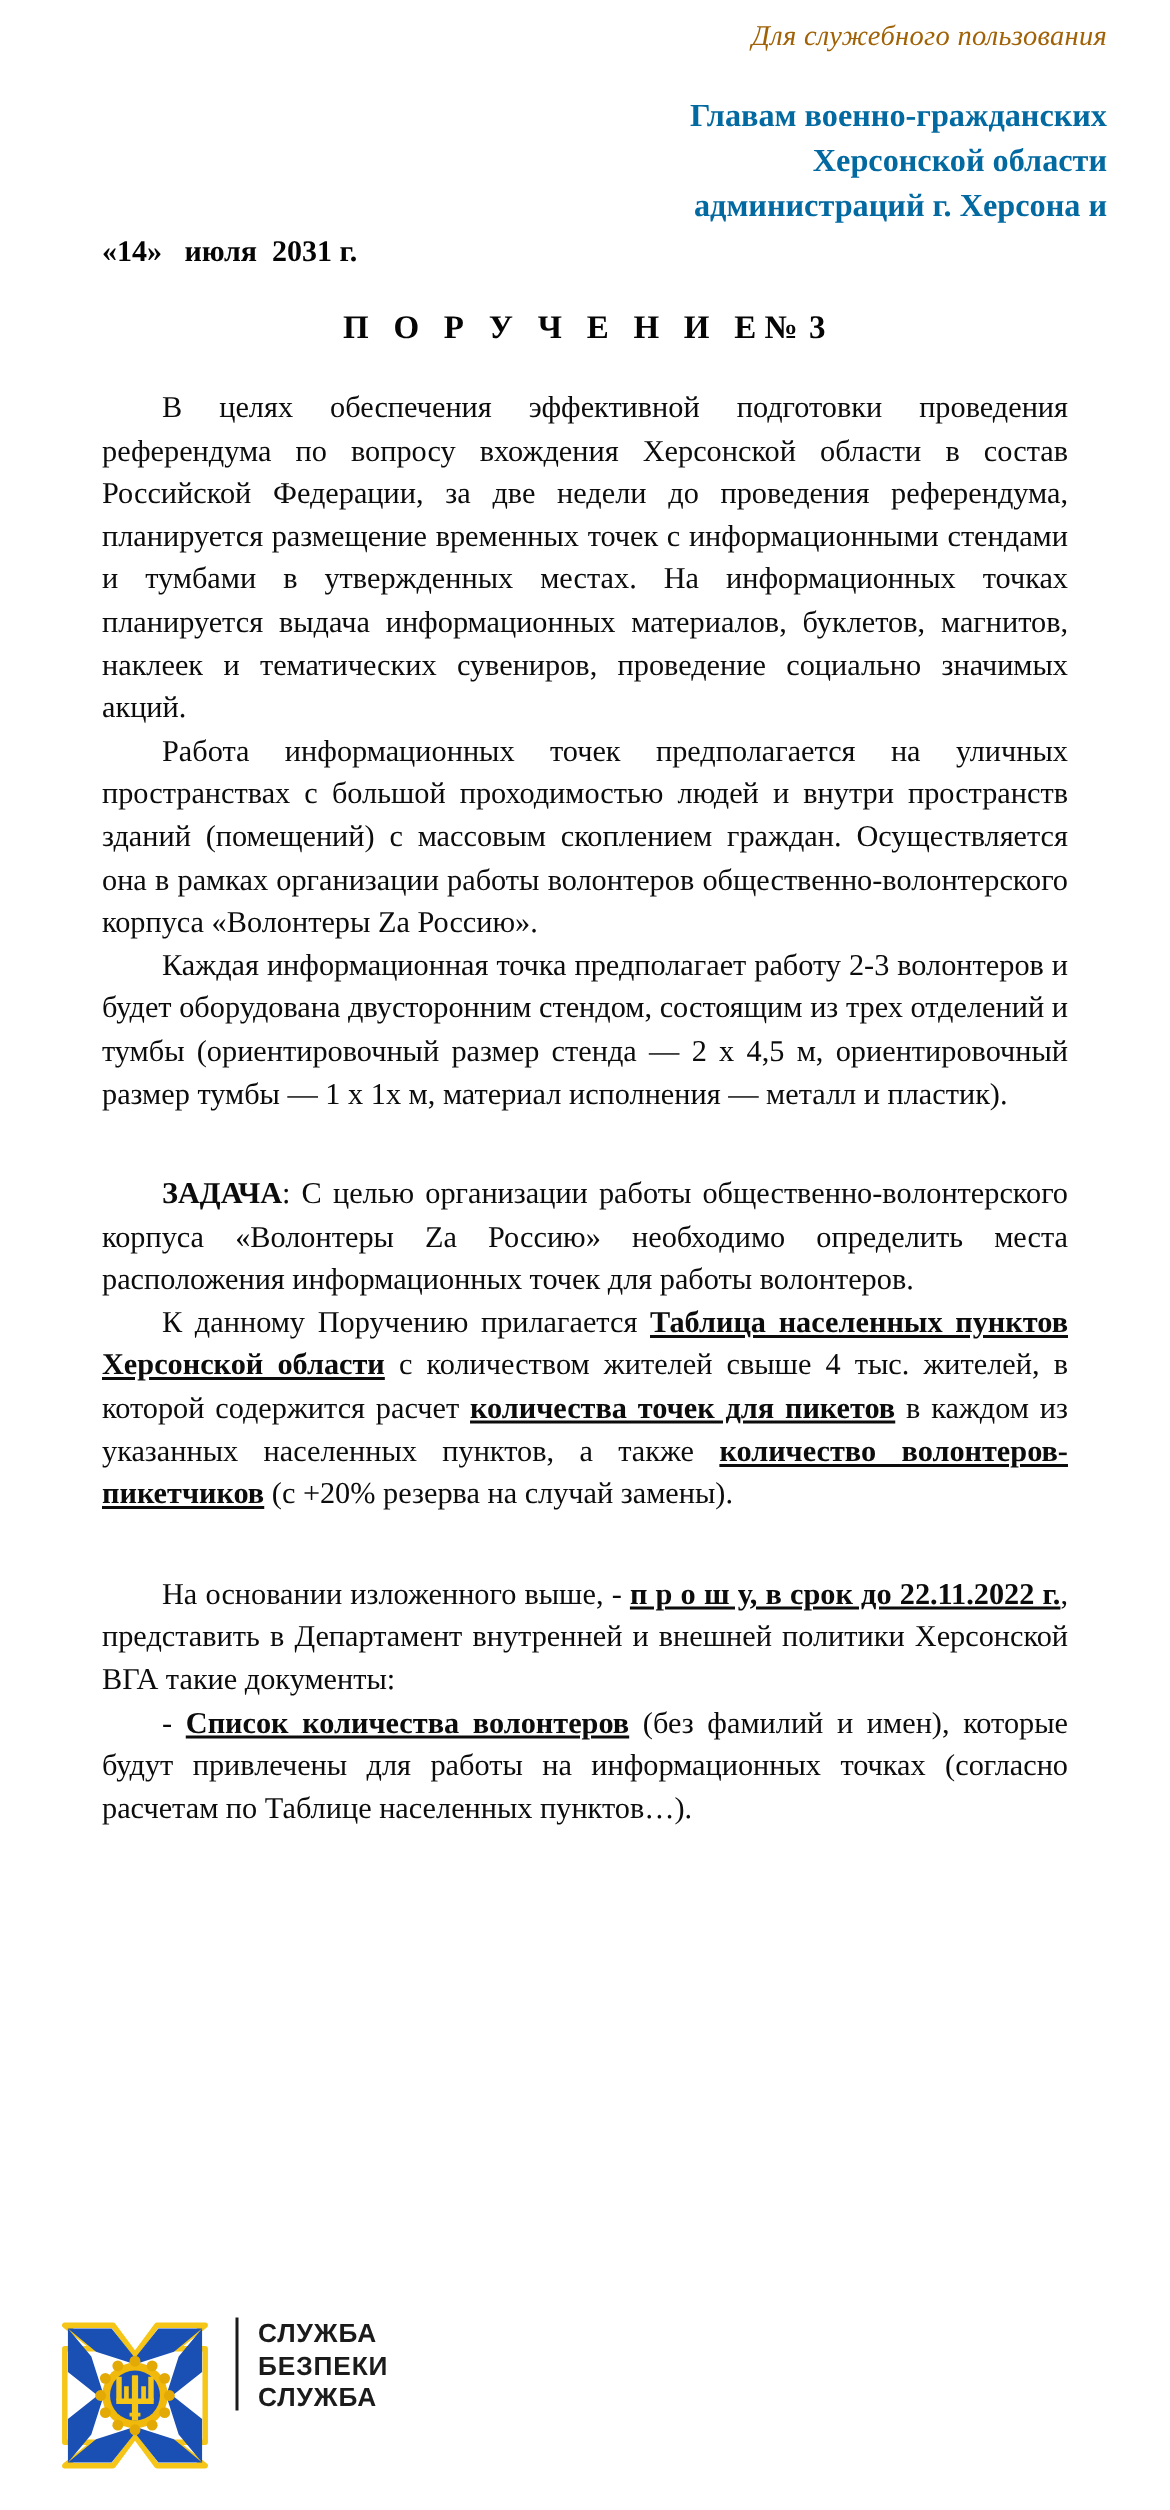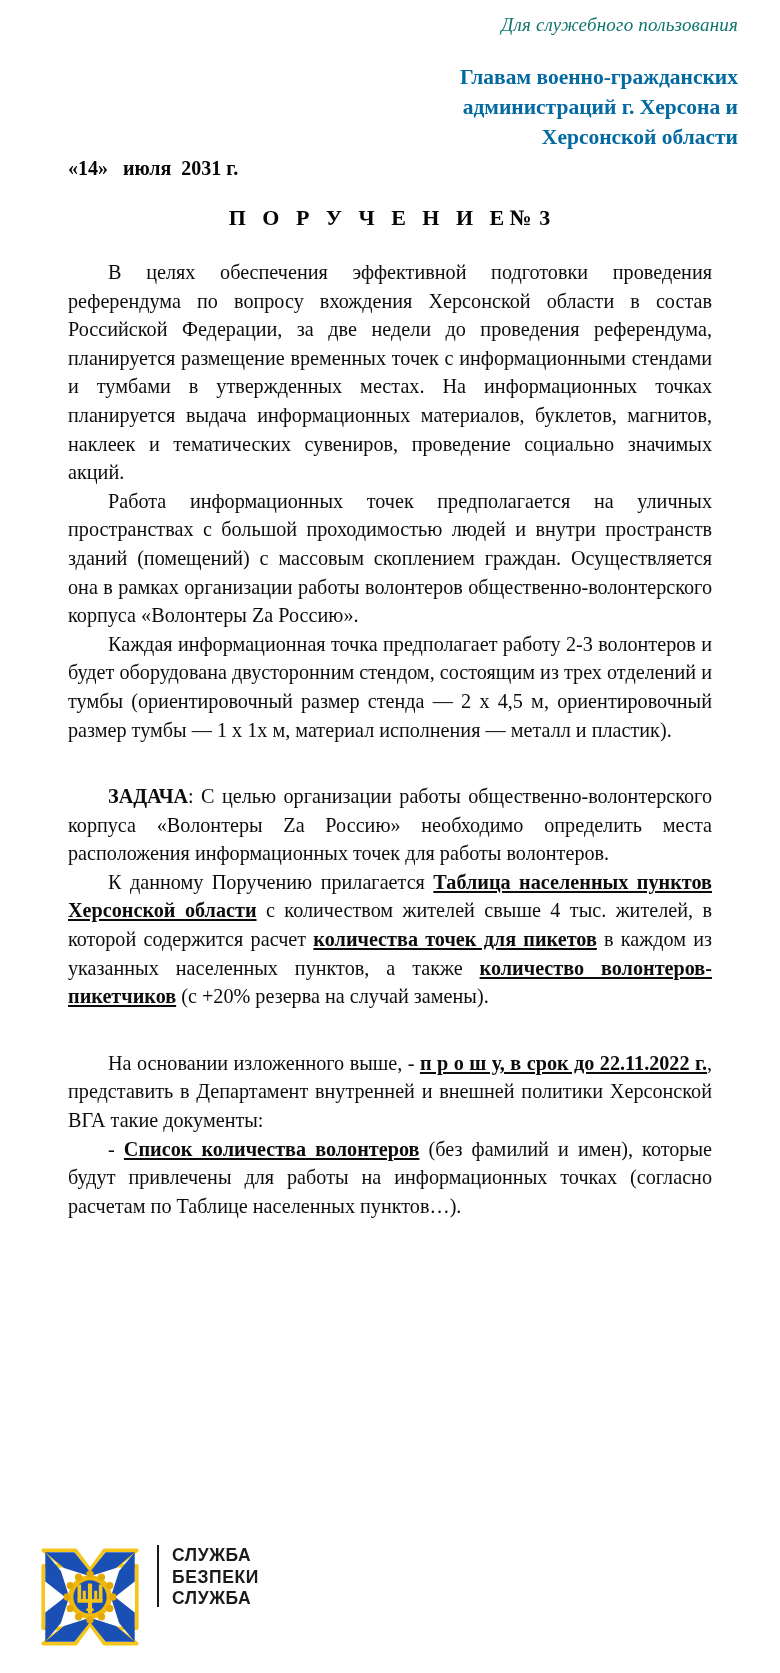--- a/index.html
+++ b/index.html
@@ -25,21 +25,21 @@
 
   
   .classification {
     position: absolute;
     top: 14px;
     right: 42px;
     font-style: italic;
     font-size: 19px;
     letter-spacing: 0.2px;
     white-space: nowrap;
-    color: #0f766e;
+    color: #a16207;
   }
 
   .addressee {
     position: absolute;
     top: 62px;
     right: 42px;
     width: 400px;
     text-align: right;
     font-weight: bold;
     font-size: 21.5px;
@@ -128,22 +128,22 @@
 </style>
 </head>
 <body>
 
 <div class="page">
 
   <div class="classification">Для служебного пользования</div>
 
   <div class="addressee">
     <div>Главам военно-гражданских</div>
+    <div>Херсонской области</div>
     <div>администраций г. Херсона и</div>
-    <div>Херсонской области</div>
   </div>
 
   <div class="date-line">«14»   июля  2031 г.</div>
 
   <div class="doc-title">
     <span>П О Р У Ч Е Н И Е</span><span class="num">№ 3</span>
   </div>
 
   <div class="body-text">
 

